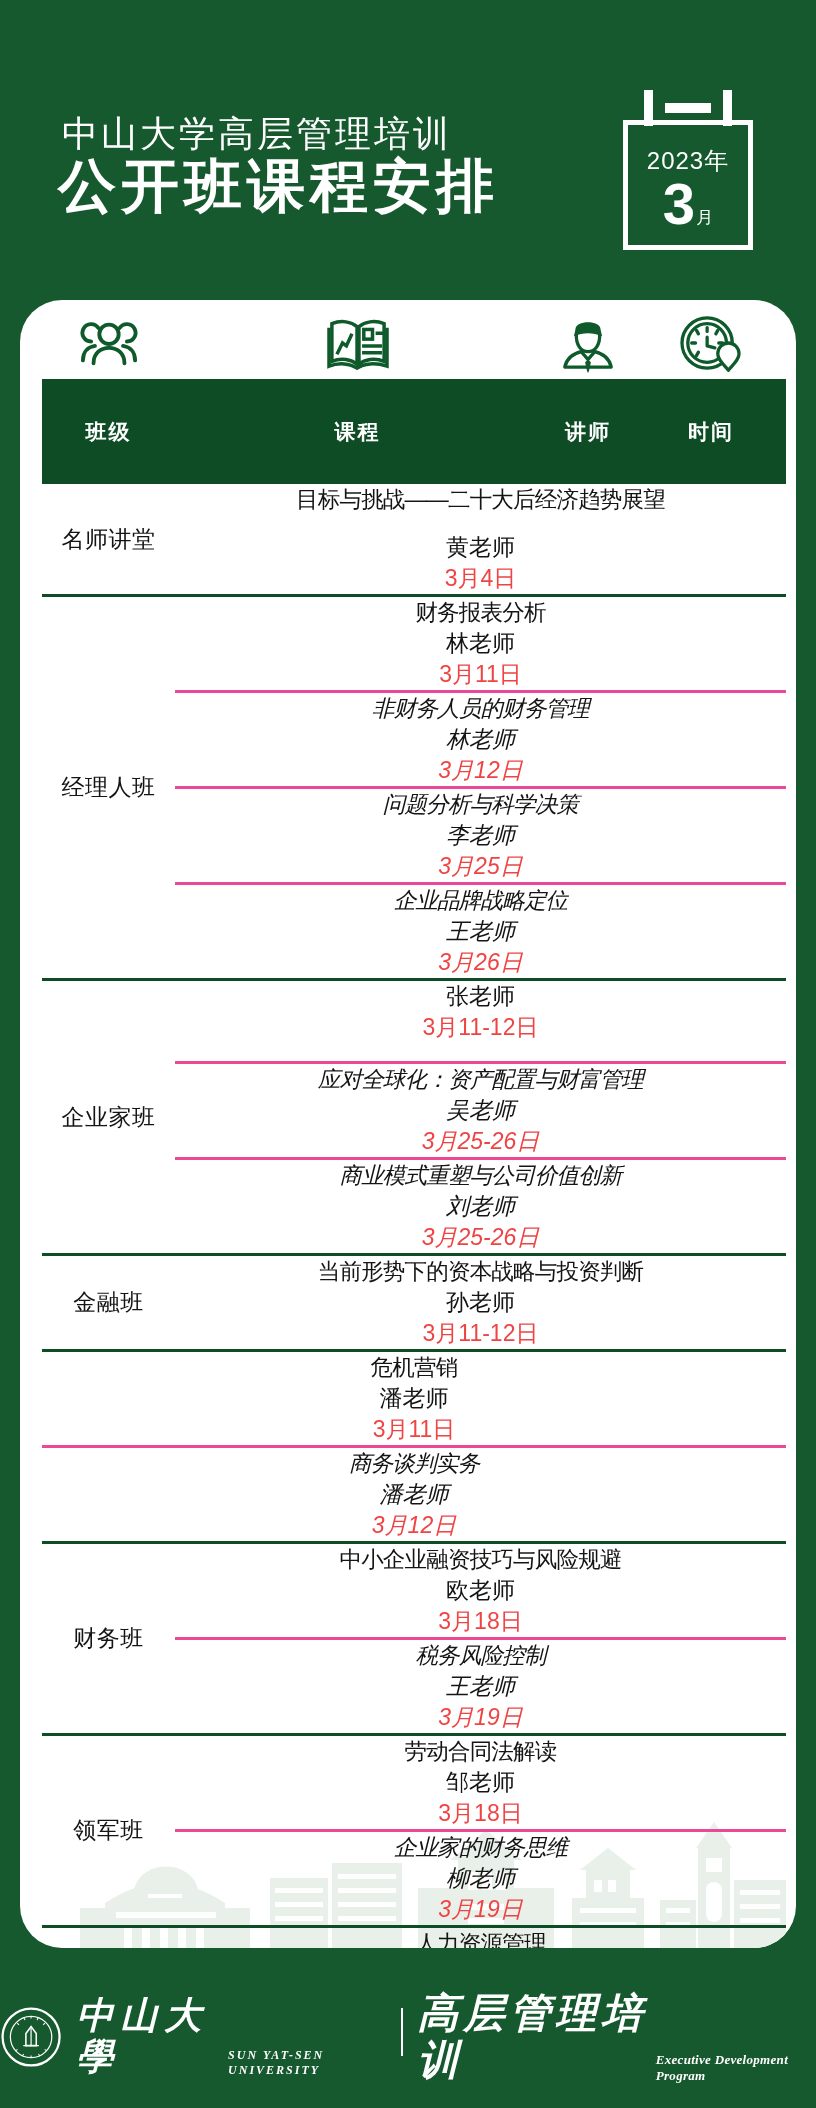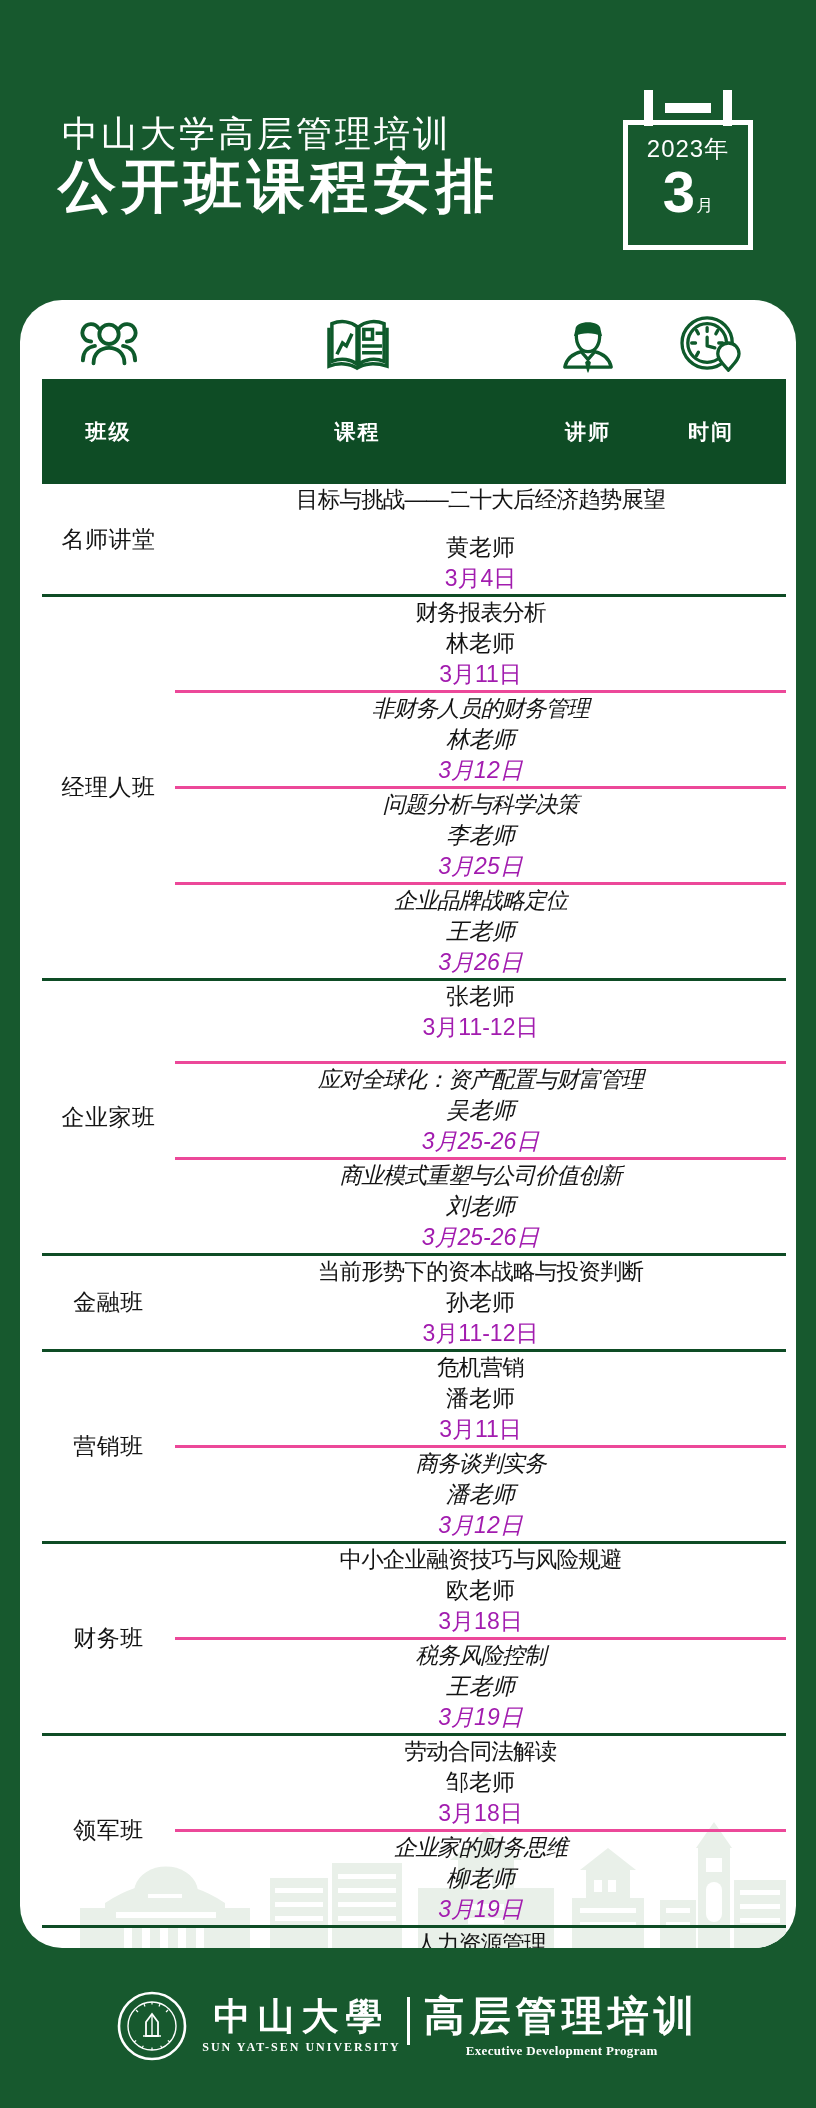--- a/index.html
+++ b/index.html
@@ -19,21 +19,21 @@
   }
   
   .calendar{position:absolute;left:623px;top:90px;width:130px;height:160px;}
   .cal-pin{position:absolute;top:0;width:9px;height:36px;background:#fff;}
   .cal-pin.left{left:21px}.cal-pin.right{right:21px}
   .cal-bar{position:absolute;top:13px;left:42px;right:42px;height:10px;background:#fff;}
   .cal-box{
     position:absolute;top:30px;left:0;right:0;bottom:0;
     border:5px solid #fff;display:flex;flex-direction:column;align-items:center;
   }
-  .cal-year{color:#fff;font-size:24px;margin-top:8px;letter-spacing:1px;}
+  .cal-year{color:#fff;font-size:24px;margin-top:20px;letter-spacing:1px;}
   .cal-month{color:#fff;font-size:58px;font-weight:700;line-height:1;display:flex;align-items:flex-end;margin-top:-2px;}
   .cal-month-unit{font-size:17px;font-weight:400;margin-bottom:7px;margin-left:1px;}
   
   .card{
     position:absolute;left:20px;top:300px;width:776px;height:1648px;
     background:#fff;border-radius:42px;overflow:hidden;
   }
   .card-inner{position:relative;z-index:1;padding:0 10px 0 22px;}
   .icons-row{display:flex;align-items:center;height:73px;padding-top:6px;}
   .col-class{width:133px;display:flex;justify-content:center;align-items:center;}
@@ -53,31 +53,31 @@
     font-size:23px;color:#141414;letter-spacing:0.5px;
   }
   .tgroup-rows{flex:1;min-width:0;}
   .trow{display:flex;align-items:center;min-height:80px;flex-direction:column;}
   .trow + .trow{border-top:3px solid #ec4899;font-style:italic;}
   .tgroup:first-child .trow{min-height:110px;}
   .cell-course{
     flex:1;font-size:22.5px;color:#141414;white-space:nowrap;letter-spacing:-0.8px;
   }
   .cell-teacher{width:96px;text-align:center;font-size:23px;color:#141414;white-space:nowrap;}
-  .cell-time{width:150px;text-align:center;font-size:23px;color:#a21caf;white-space:nowrap;}
+  .cell-time{width:150px;text-align:center;font-size:23px;color:#ef4444;white-space:nowrap;}
   .icon svg{display:block;}
   
   .watermark{position:absolute;left:0;bottom:0;width:776px;height:140px;z-index:0;}
   
   .footer{
     position:absolute;left:0;top:1990px;width:816px;
     display:flex;justify-content:center;align-items:center;color:#fff;
   }
   .seal{margin-right:14px;}
-  .f-col{display:flex;flex-direction:column;align-items:center;}
+  .f-col{display:flex;flex-direction:row;align-items:flex-end;font-style:italic;}
   .f-cn-uni{font-family:"Liberation Serif","DejaVu Serif",serif;font-size:37px;font-weight:700;letter-spacing:7px;line-height:1.1;}
   .f-en-uni{font-family:"Liberation Serif","DejaVu Serif",serif;font-size:12px;font-weight:700;letter-spacing:2px;margin-top:2px;}
   .f-div{width:3px;height:48px;background:#fff;margin:0 14px 10px 6px;}
   .f-cn-prog{font-family:"Liberation Serif","DejaVu Serif",serif;font-size:41px;font-weight:600;letter-spacing:5px;line-height:1.15;}
   .f-en-prog{font-family:"Liberation Serif","DejaVu Serif",serif;font-size:13px;font-weight:600;margin-top:3px;letter-spacing:0.3px;}
 </style>
 </head>
 <body>
 
 <div class="header-sub">中山大学高层管理培训</div>
@@ -270,21 +270,20 @@
           <div class="tgroup-label">金融班</div>
           <div class="tgroup-rows">
             <div class="trow">
               <div class="cell-course">当前形势下的资本战略与投资判断</div>
               <div class="cell-teacher">孙老师</div>
               <div class="cell-time">3月11-12日</div>
             </div>
           </div>
         </div>
         <div class="tgroup">
-          <div class="tgroup-label">营销班</div>
           <div class="tgroup-rows">
             <div class="trow">
               <div class="cell-course">危机营销</div>
               <div class="cell-teacher">潘老师</div>
               <div class="cell-time">3月11日</div>
             </div>
             <div class="trow">
               <div class="cell-course">商务谈判实务</div>
               <div class="cell-teacher">潘老师</div>
               <div class="cell-time">3月12日</div>

